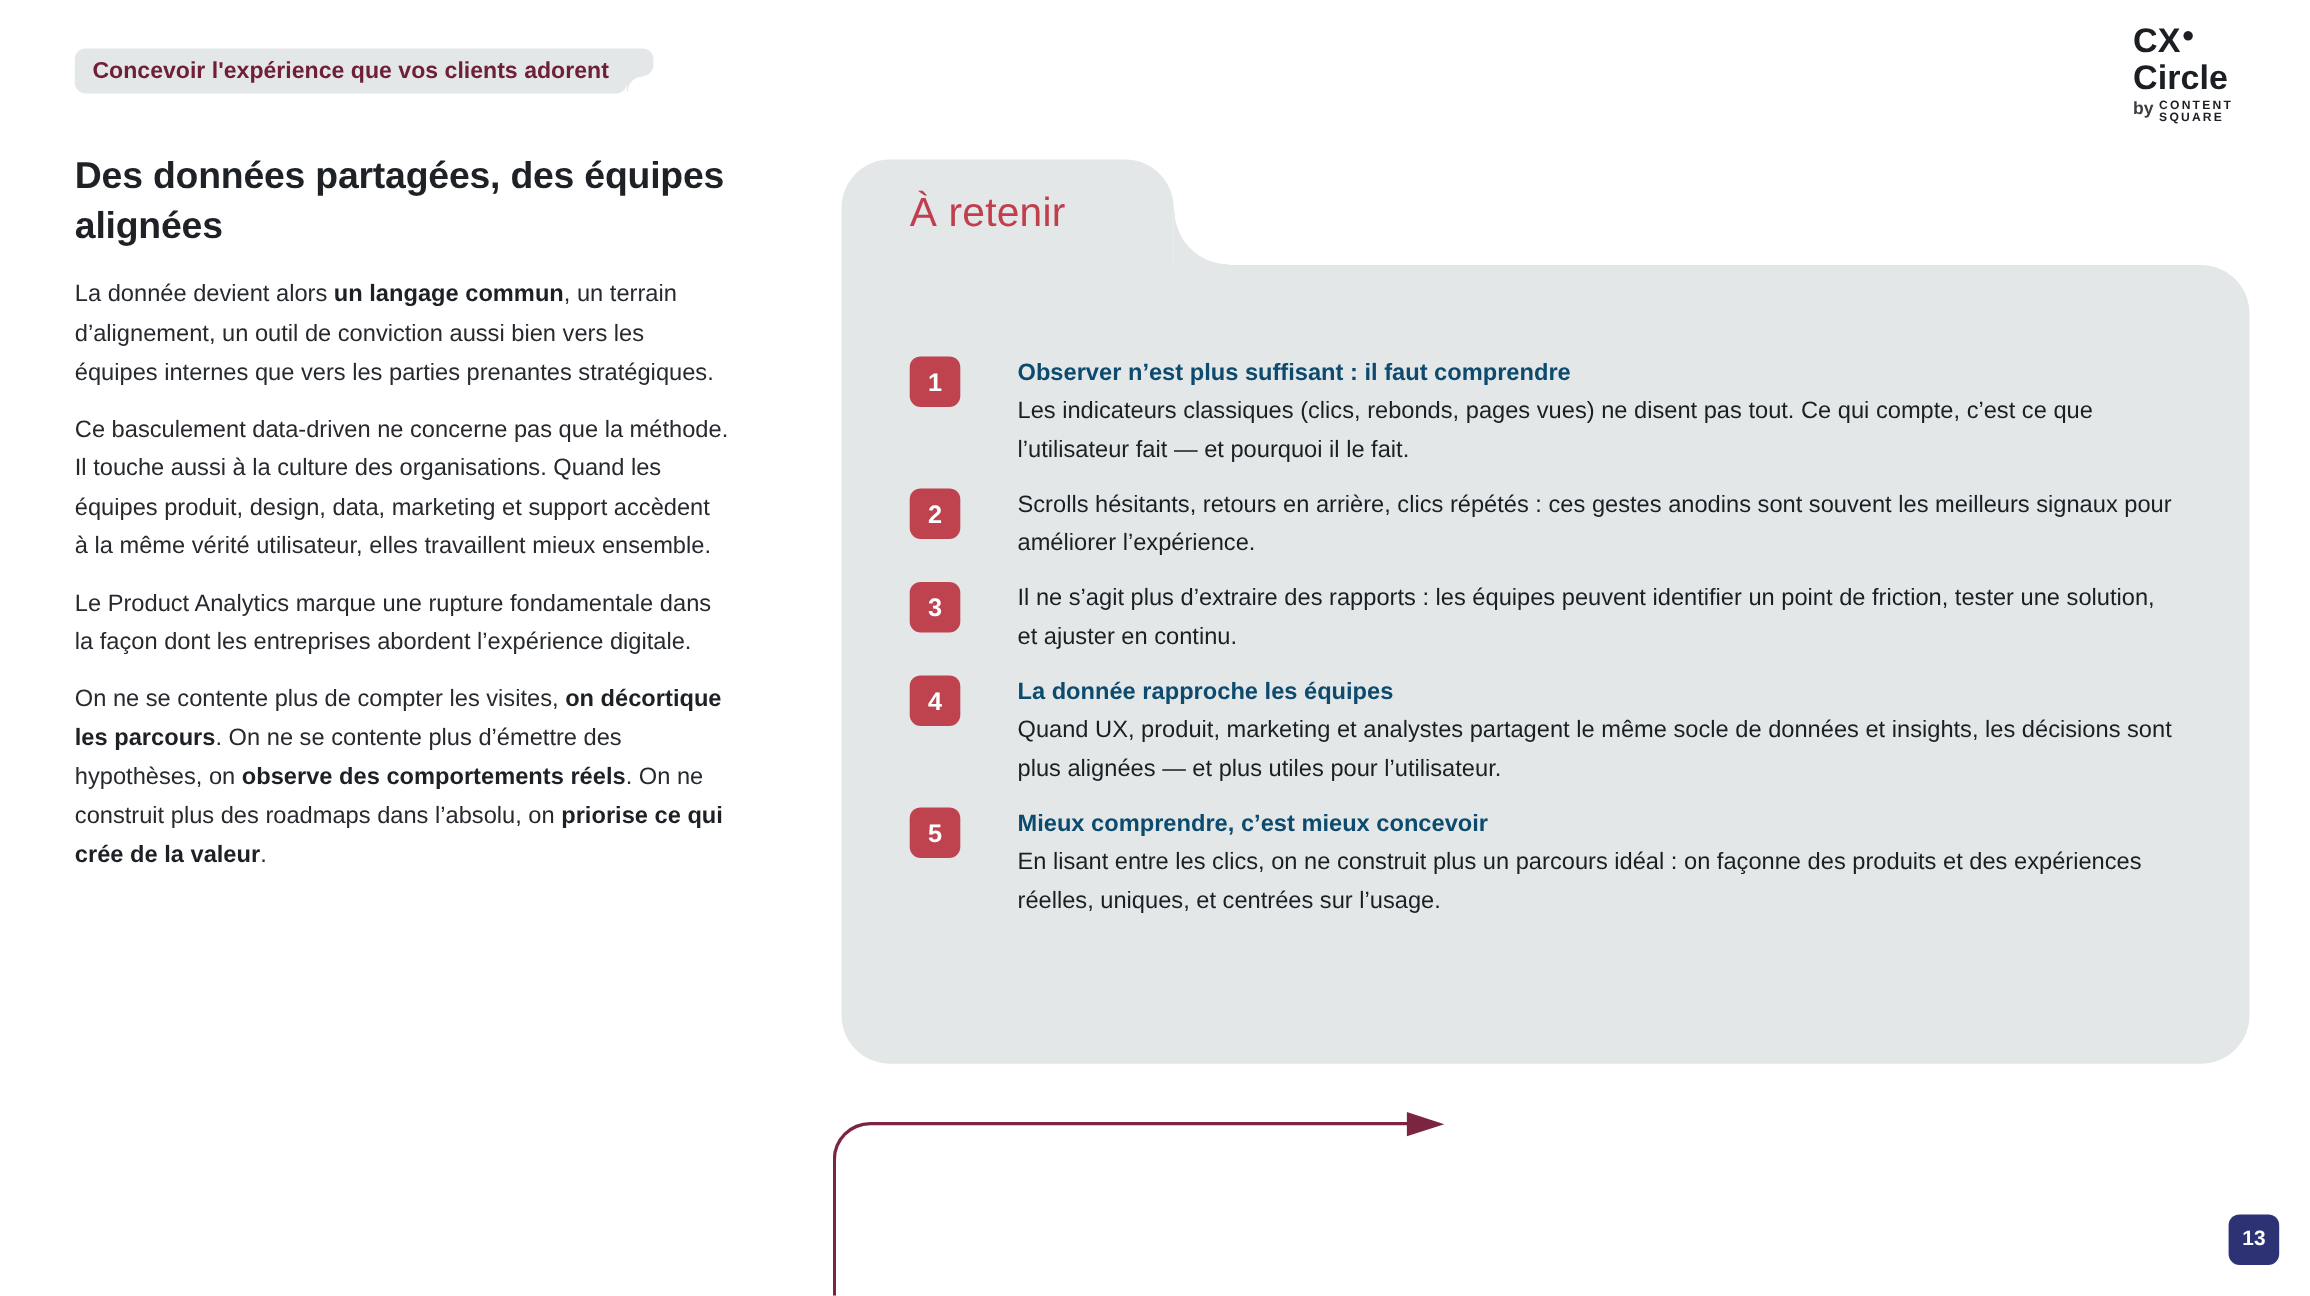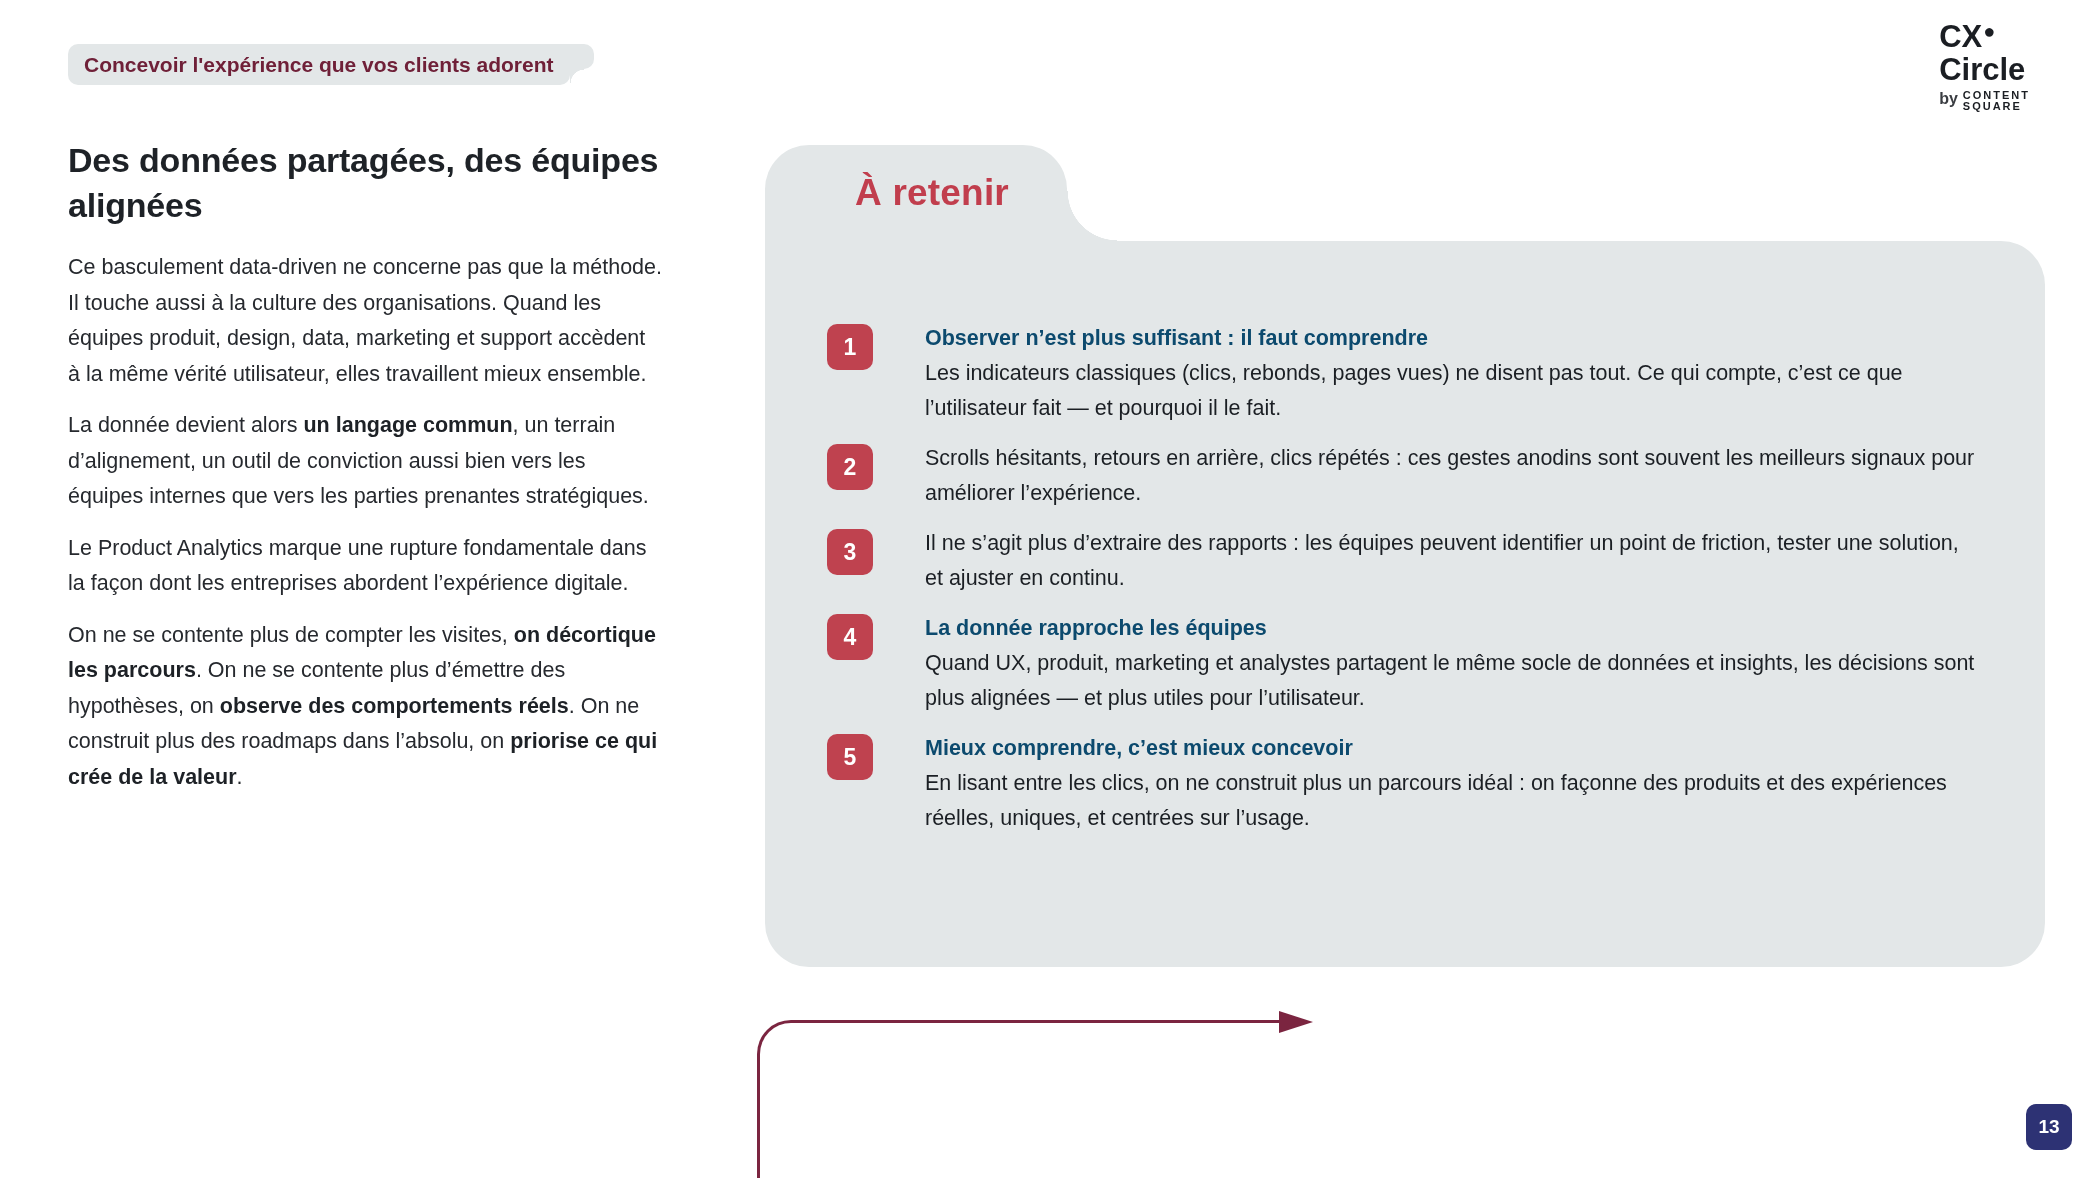--- a/index.html
+++ b/index.html
@@ -45,21 +45,21 @@
   .panel { position:absolute; left:765px; top:145px; width:1280px; height:822px; }
   .panel-tab {
     position:absolute; left:0; top:0; width:302px; height:96px;
     background:#e3e7e8; border-radius:44px 44px 0 0;
     display:flex; align-items:center; padding-left:62px; box-sizing:border-box;
   }
   .panel-tab-flare {
     position:absolute; left:302px; top:46px; width:50px; height:50px;
     background:radial-gradient(circle at 100% 0, rgba(0,0,0,0) 49px, #e3e7e8 49.5px);
   }
-  .panel-title { font-size:37px; font-weight:bold; color:#c13e4d; letter-spacing:0.2px;margin-left:28px; }
+  .panel-title { font-size:37px; font-weight:normal; color:#c13e4d; letter-spacing:0.2px; }
   .panel-body {
     position:absolute; left:0; top:96px; width:1280px; height:726px;
     background:#e3e7e8; border-radius:0 44px 44px 44px; box-sizing:border-box;
     padding:80px 70px 0 62px;
   }
   .item { display:flex; gap:52px; margin-bottom:15px; }
   .item-badge {
     flex:none; width:46px; height:46px; margin-top:3px;
     background:#bf424f; border-radius:10px; color:#ffffff;
     font-size:23px; font-weight:bold;
@@ -105,22 +105,22 @@
       <span class="logo-by-word">by</span>
       <span>
         <div class="logo-brand">CONTENT</div>
         <div class="logo-brand">SQUARE</div>
       </span>
     </div>
   </div>
 
   <div class="left-col">
     <h1 class="left-title">Des données partagées, des équipes alignées</h1>
+    <p class="para"><span>La donnée devient alors </span><span class="b">un langage commun</span><span>, un terrain d’alignement, un outil de conviction aussi bien vers les équipes internes que vers les parties prenantes stratégiques.</span></p>
     <p class="para">Ce basculement data-driven ne concerne pas que la méthode. Il touche aussi à la culture des organisations. Quand les équipes produit, design, data, marketing et support accèdent à la même vérité utilisateur, elles travaillent mieux ensemble.</p>
-    <p class="para"><span>La donnée devient alors </span><span class="b">un langage commun</span><span>, un terrain d’alignement, un outil de conviction aussi bien vers les équipes internes que vers les parties prenantes stratégiques.</span></p>
     <p class="para">Le Product Analytics marque une rupture fondamentale dans la façon dont les entreprises abordent l’expérience digitale.</p>
     <p class="para"><span>On ne se contente plus de compter les visites, </span><span class="b">on décortique les parcours</span><span>. On ne se contente plus d’émettre des hypothèses, on </span><span class="b">observe des comportements réels</span><span>. On ne construit plus des roadmaps dans l’absolu, on </span><span class="b">priorise ce qui crée de la valeur</span><span>.</span></p>
   </div>
 
   <div class="panel">
     <div class="panel-tab">
       <span class="panel-title">À retenir</span>
     </div>
     <div class="panel-tab-flare"></div>
     <div class="panel-body">

